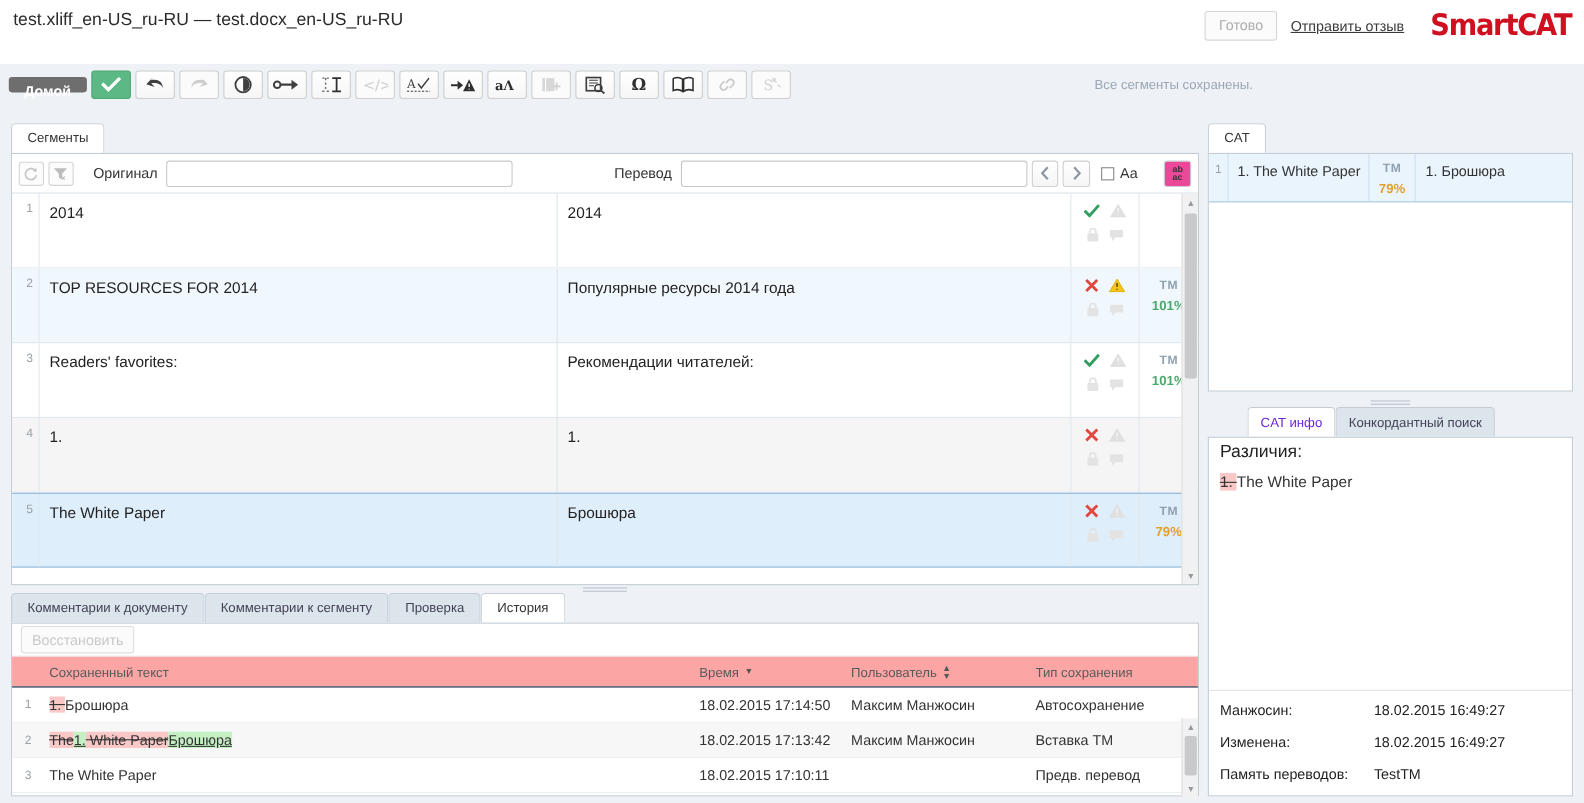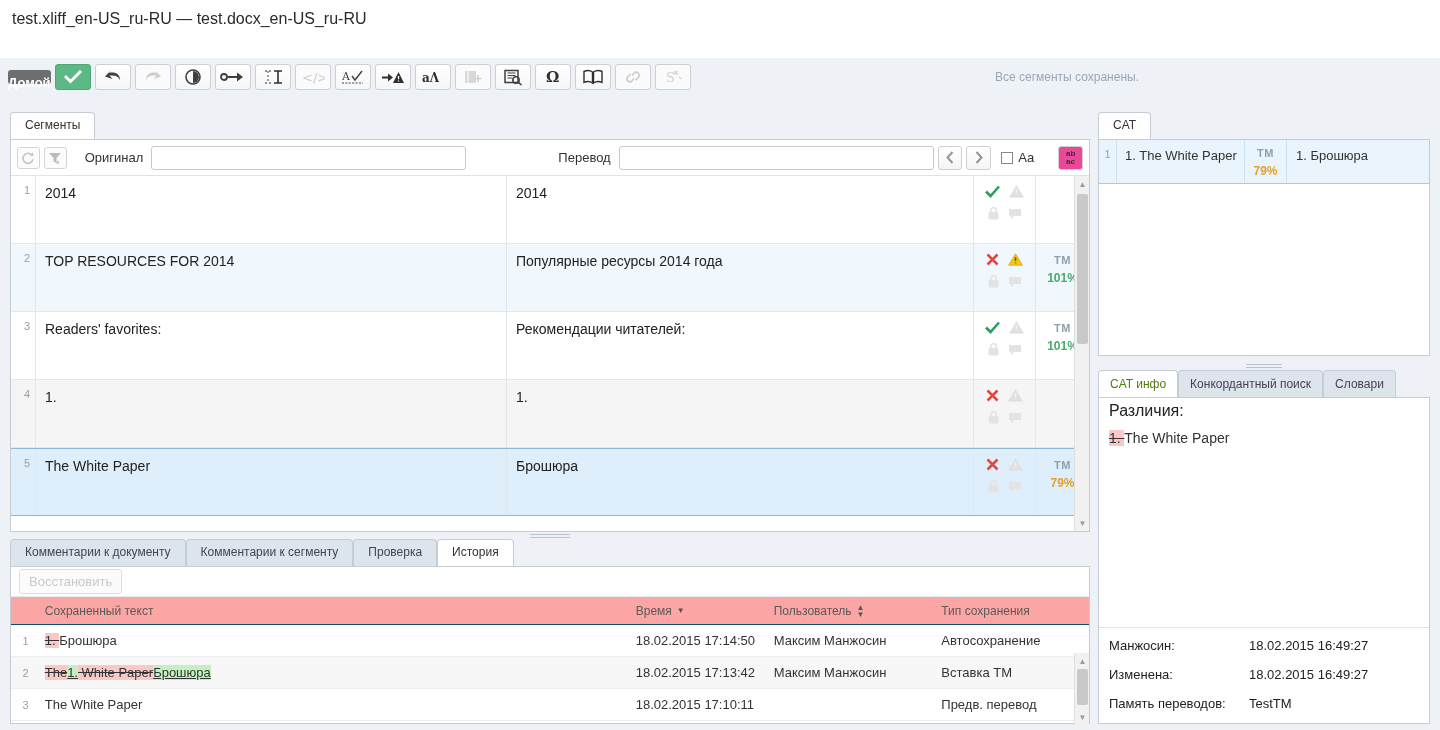--- a/index.html
+++ b/index.html
@@ -28,21 +28,21 @@
     border:1px solid #d6d6d6; border-radius:3px; line-height:1.15;
   }
   .link-feedback { font-size:13px; color:#3a3a3a; text-decoration:underline; }
   .brand { font-family:"DejaVu Sans", sans-serif; font-weight:bold; font-size:27px; color:#cf1020;
            letter-spacing:-1.2px; font-style:normal; transform:scaleX(0.92); transform-origin:right center; }
 
   
   .toolbar { position:absolute; left:8px; top:64px; display:flex; align-items:center; gap:4px; }
   .tb-home {
     background:#6e6e6e; color:#fff; font-weight:bold; font-size:13px;
-    padding:0 0; height:14px; line-height:26px; border-radius:3px;
+    padding:0 14px; height:14px; line-height:26px; border-radius:3px;
   }
   .tb-btn {
     width:36px; height:26px; border:1px solid #cfcfcf; border-radius:3px;
     background:linear-gradient(#ffffff,#f6f6f6);
     display:flex; align-items:center; justify-content:center;
     color:#4a4a4a;
   }
   .tb-btn.green { background:#5cb884; border-color:#4da873; color:#fff; }
   .tb-btn.disabled { color:#cfcfcf; background:#fbfbfb; }
   .tb-btn svg { display:block; }
@@ -144,29 +144,34 @@
   .diff-del { background:#fbc8c8; text-decoration:line-through; }
   .meta { position:absolute; left:0; bottom:0; width:330px; border-top:1px solid #dfe4e9; padding:10px 0 12px 10px; }
   .meta-row { display:flex; font-size:13px; margin-bottom:14px; }
   .meta-row:last-child { margin-bottom:0; }
   .meta-k { width:140px; color:#222; }
   .meta-v { color:#222; }
 
   .tab-sm { display:inline-block; height:27px; line-height:26px; padding:0 11px; font-size:12px;
             border:1px solid #c4cdd6; border-bottom:none; border-radius:4px 4px 0 0;
             background:#dce4ec; color:#445; }
-  .tab-sm.active { background:#fff; color:#4d7c0f; }
+  .tab-sm.active { background:#fff; color:#6d28d9;margin-left:36px; }
 </style>
 </head>
 <body>
 
 <div class="app">
 
   <div class="header">
     <div class="doc-title">test.xliff_en-US_ru-RU — test.docx_en-US_ru-RU</div>
+    <div class="hdr-right">
+      <div class="btn-done">Готово</div>
+      <div class="link-feedback">Отправить отзыв</div>
+      <div class="brand">SmartCAT</div>
+    </div>
   </div>
 
   <div class="toolbar">
     <div class="tb-home">Домой</div>
 
     <div class="tb-btn green">
       <svg width="18" height="14" viewBox="0 0 18 14">
           <path d="M2 7 L6.5 11.5 L16 2" stroke="#fff" stroke-width="3" fill="none" stroke-linecap="square"></path>
         </svg>
     </div>

